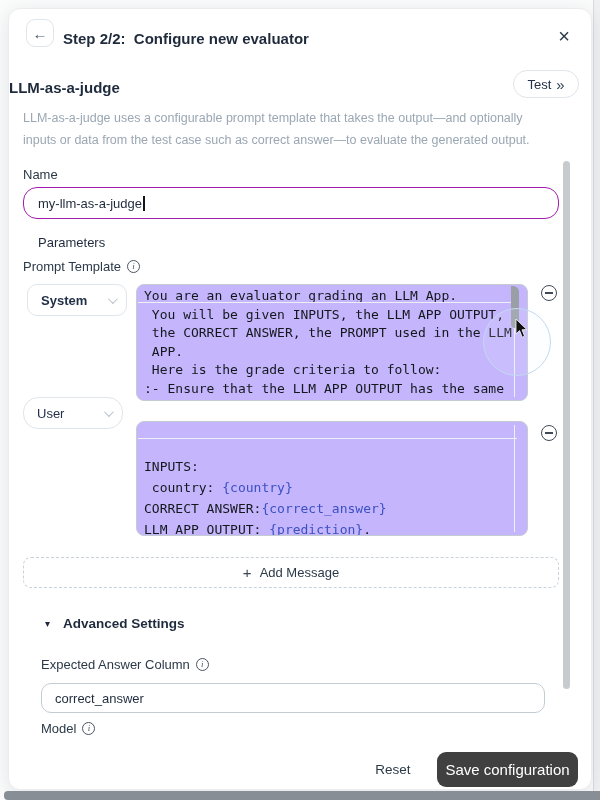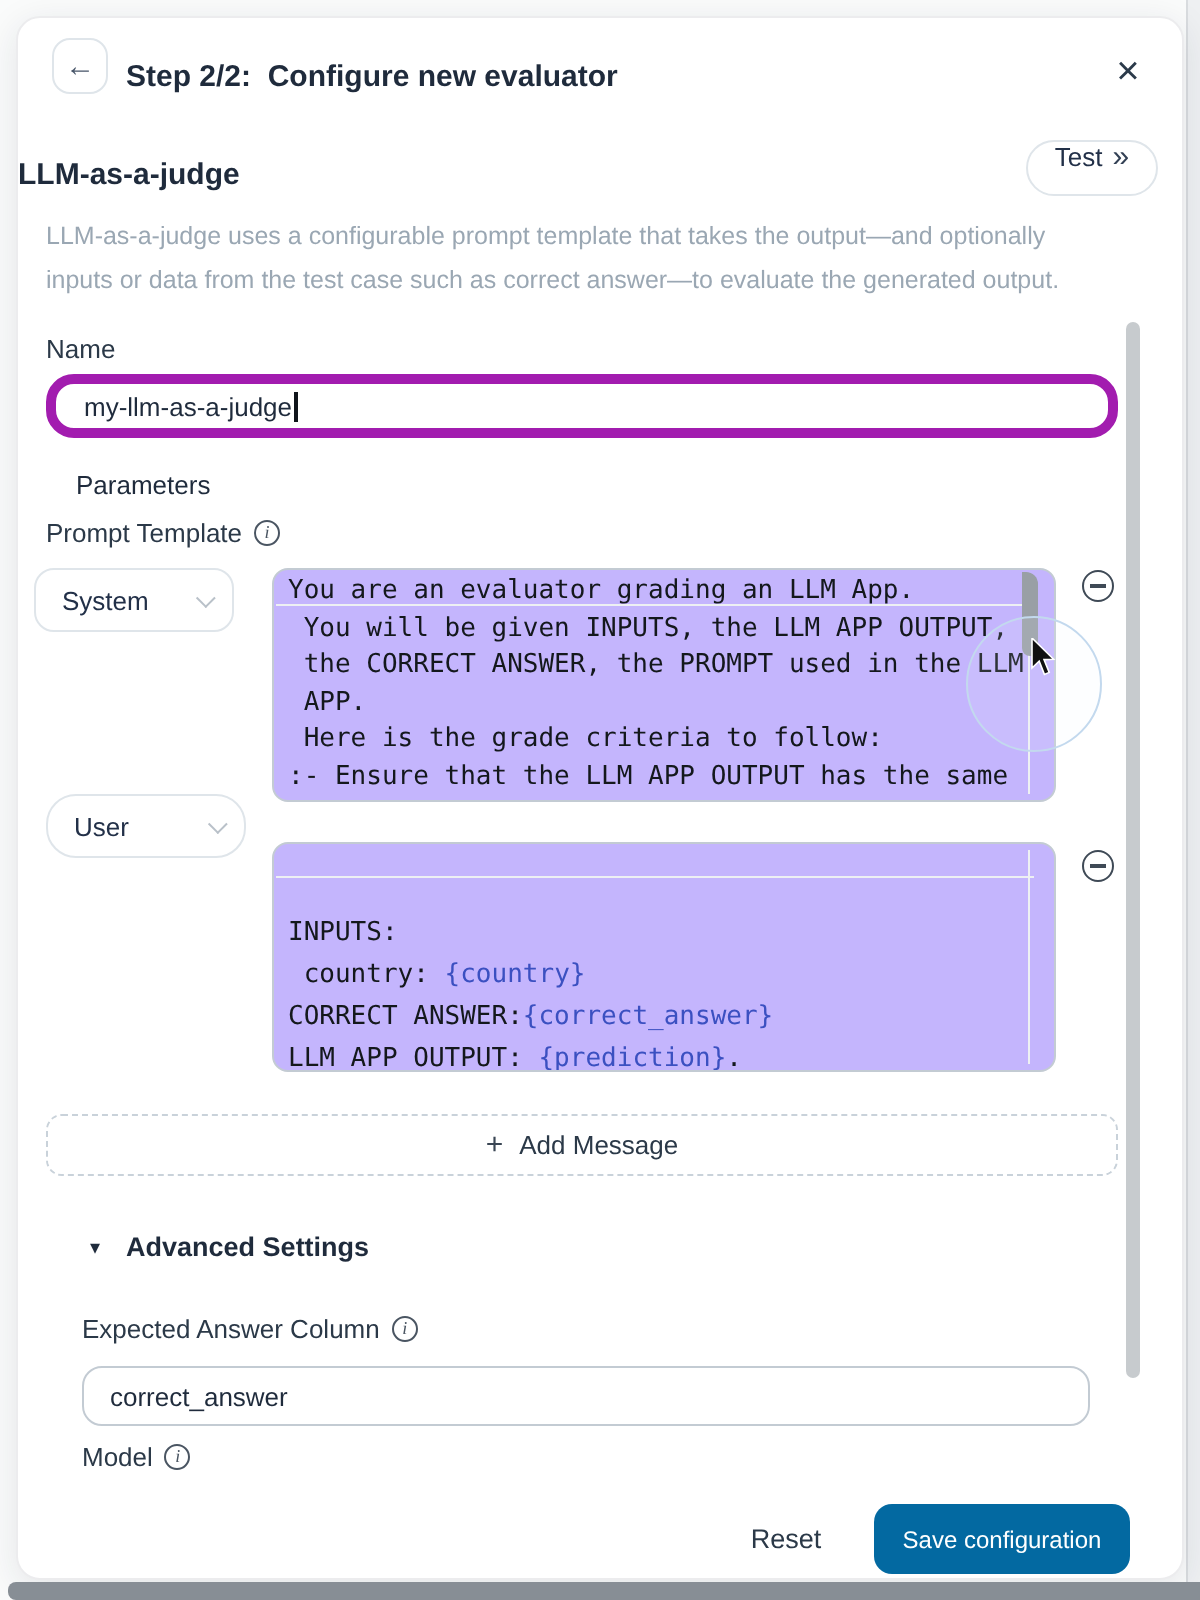--- a/index.html
+++ b/index.html
@@ -30,30 +30,30 @@
     border-radius:9px; display:flex; align-items:center; justify-content:center;
     color:#475569; font-size:15px; cursor:pointer; background:#fff; }
   .modal-title { left:54px; top:16px; height:28px; line-height:28px;
     font-size:15px; font-weight:700; color:#1f2b3c; white-space:pre; }
   .close-btn { left:542px; top:14px; width:26px; height:26px; display:flex;
     align-items:center; justify-content:center; font-size:20px; color:#2b3a4a; cursor:pointer; }
 
   
   .evaluator-heading { left:0; top:70px; font-size:15px; font-weight:700; color:#1f2b3c; }
   .test-btn { left:504px; top:61px; width:66px; height:28px; border:1px solid #dfe5ea;
-    border-radius:14px; display:flex; justify-content:center; gap:5px;
+    border-radius:14px; display:flex; align-items:center; justify-content:center; gap:5px;
     font-size:13px; color:#223048; background:#fff; cursor:pointer; }
   .test-btn .chev { font-size:15px; color:#334155; line-height:1; }
   .description { left:14px; top:98px; width:518px; font-size:12.5px; line-height:22px;
     color:#9aa7b3; }
 
   
   .field-label { font-size:13px; color:#2b3948; }
   .name-label { left:14px; top:158px; }
-  .name-input { left:14px; top:178px; width:536px; height:32px; border:5px solid #a21caf;
+  .name-input { left:14px; top:178px; width:536px; height:32px; border:1px solid #a21caf;
     border-radius:14px; background:#fff; display:flex; align-items:center;
     padding:0 14px; font-size:13px; color:#1f2b3c; }
   .caret { display:inline-block; width:1.5px; height:15px; background:#10151b; margin-left:1px; }
 
   .params-heading { left:14px; top:226px; font-size:13px; font-weight:400; color:#1f2b3c;padding-left:15px; }
   .label-row { display:flex; align-items:center; gap:6px; }
   .prompt-template-label { left:14px; top:250px; }
   .info-icon { width:13px; height:13px; border:1px solid #4a5562; border-radius:50%;
     color:#4a5562; font-size:9px; display:inline-flex; align-items:center; justify-content:center;
     font-family:"Liberation Serif", serif; font-style:italic; line-height:1; }
@@ -106,22 +106,22 @@
   .expected-label { left:32px; top:648px; }
   .expected-input { left:32px; top:674px; width:504px; height:30px; border:1px solid #c3cbd3;
     border-radius:10px; display:flex; align-items:center; padding:0 13px;
     font-size:13px; color:#1f2b3c; background:#fff; }
   .model-label { left:32px; top:712px; }
 
   
   .reset-btn { left:352px; top:746px; width:64px; height:28px; display:flex; align-items:center;
     justify-content:center; font-size:13.5px; color:#2b3948; background:transparent;
     border:none; cursor:pointer; }
-  .save-btn { left:428px; top:743px; width:128px; height:35px; background:#0369a1;
-    border:none; border-radius:9px; color:#fff; font-size:12px; display:flex;
+  .save-btn { left:428px; top:743px; width:141px; height:35px; background:#404040;
+    border:none; border-radius:9px; color:#fff; font-size:15px; display:flex;
     align-items:center; justify-content:center; cursor:pointer;
     font-family:"Liberation Sans", sans-serif; }
 
   
   .modal-scroll-thumb { left:554px; top:152px; width:7px; height:528px;
     background:#c7cbce; border-radius:4px; cursor:pointer; }
 </style>
 </head>
 <body>
 
@@ -149,21 +149,21 @@
     <span>my-llm-as-a-judge</span>
       <span class="caret"></span>
   </div>
 
   <div class="abs params-heading">Parameters</div>
   <div class="abs label-row prompt-template-label">
     <span class="field-label">Prompt Template</span>
     <span class="info-icon">i</span>
   </div>
 
-  <div class="abs role-select" style="left:8px; top:275px;">
+  <div class="abs role-select" style="left:18px; top:275px;font-weight:bold;">
     <span>System</span>
     <span class="chevron-down"></span>
   </div>
   <div class="abs prompt-box system-box">
     <div class="mono system-text">You are an evaluator grading an LLM App.
  You will be given INPUTS, the LLM APP OUTPUT,
  the CORRECT ANSWER, the PROMPT used in the LLM
  APP.
  Here is the grade criteria to follow:
 :- Ensure that the LLM APP OUTPUT has the same

